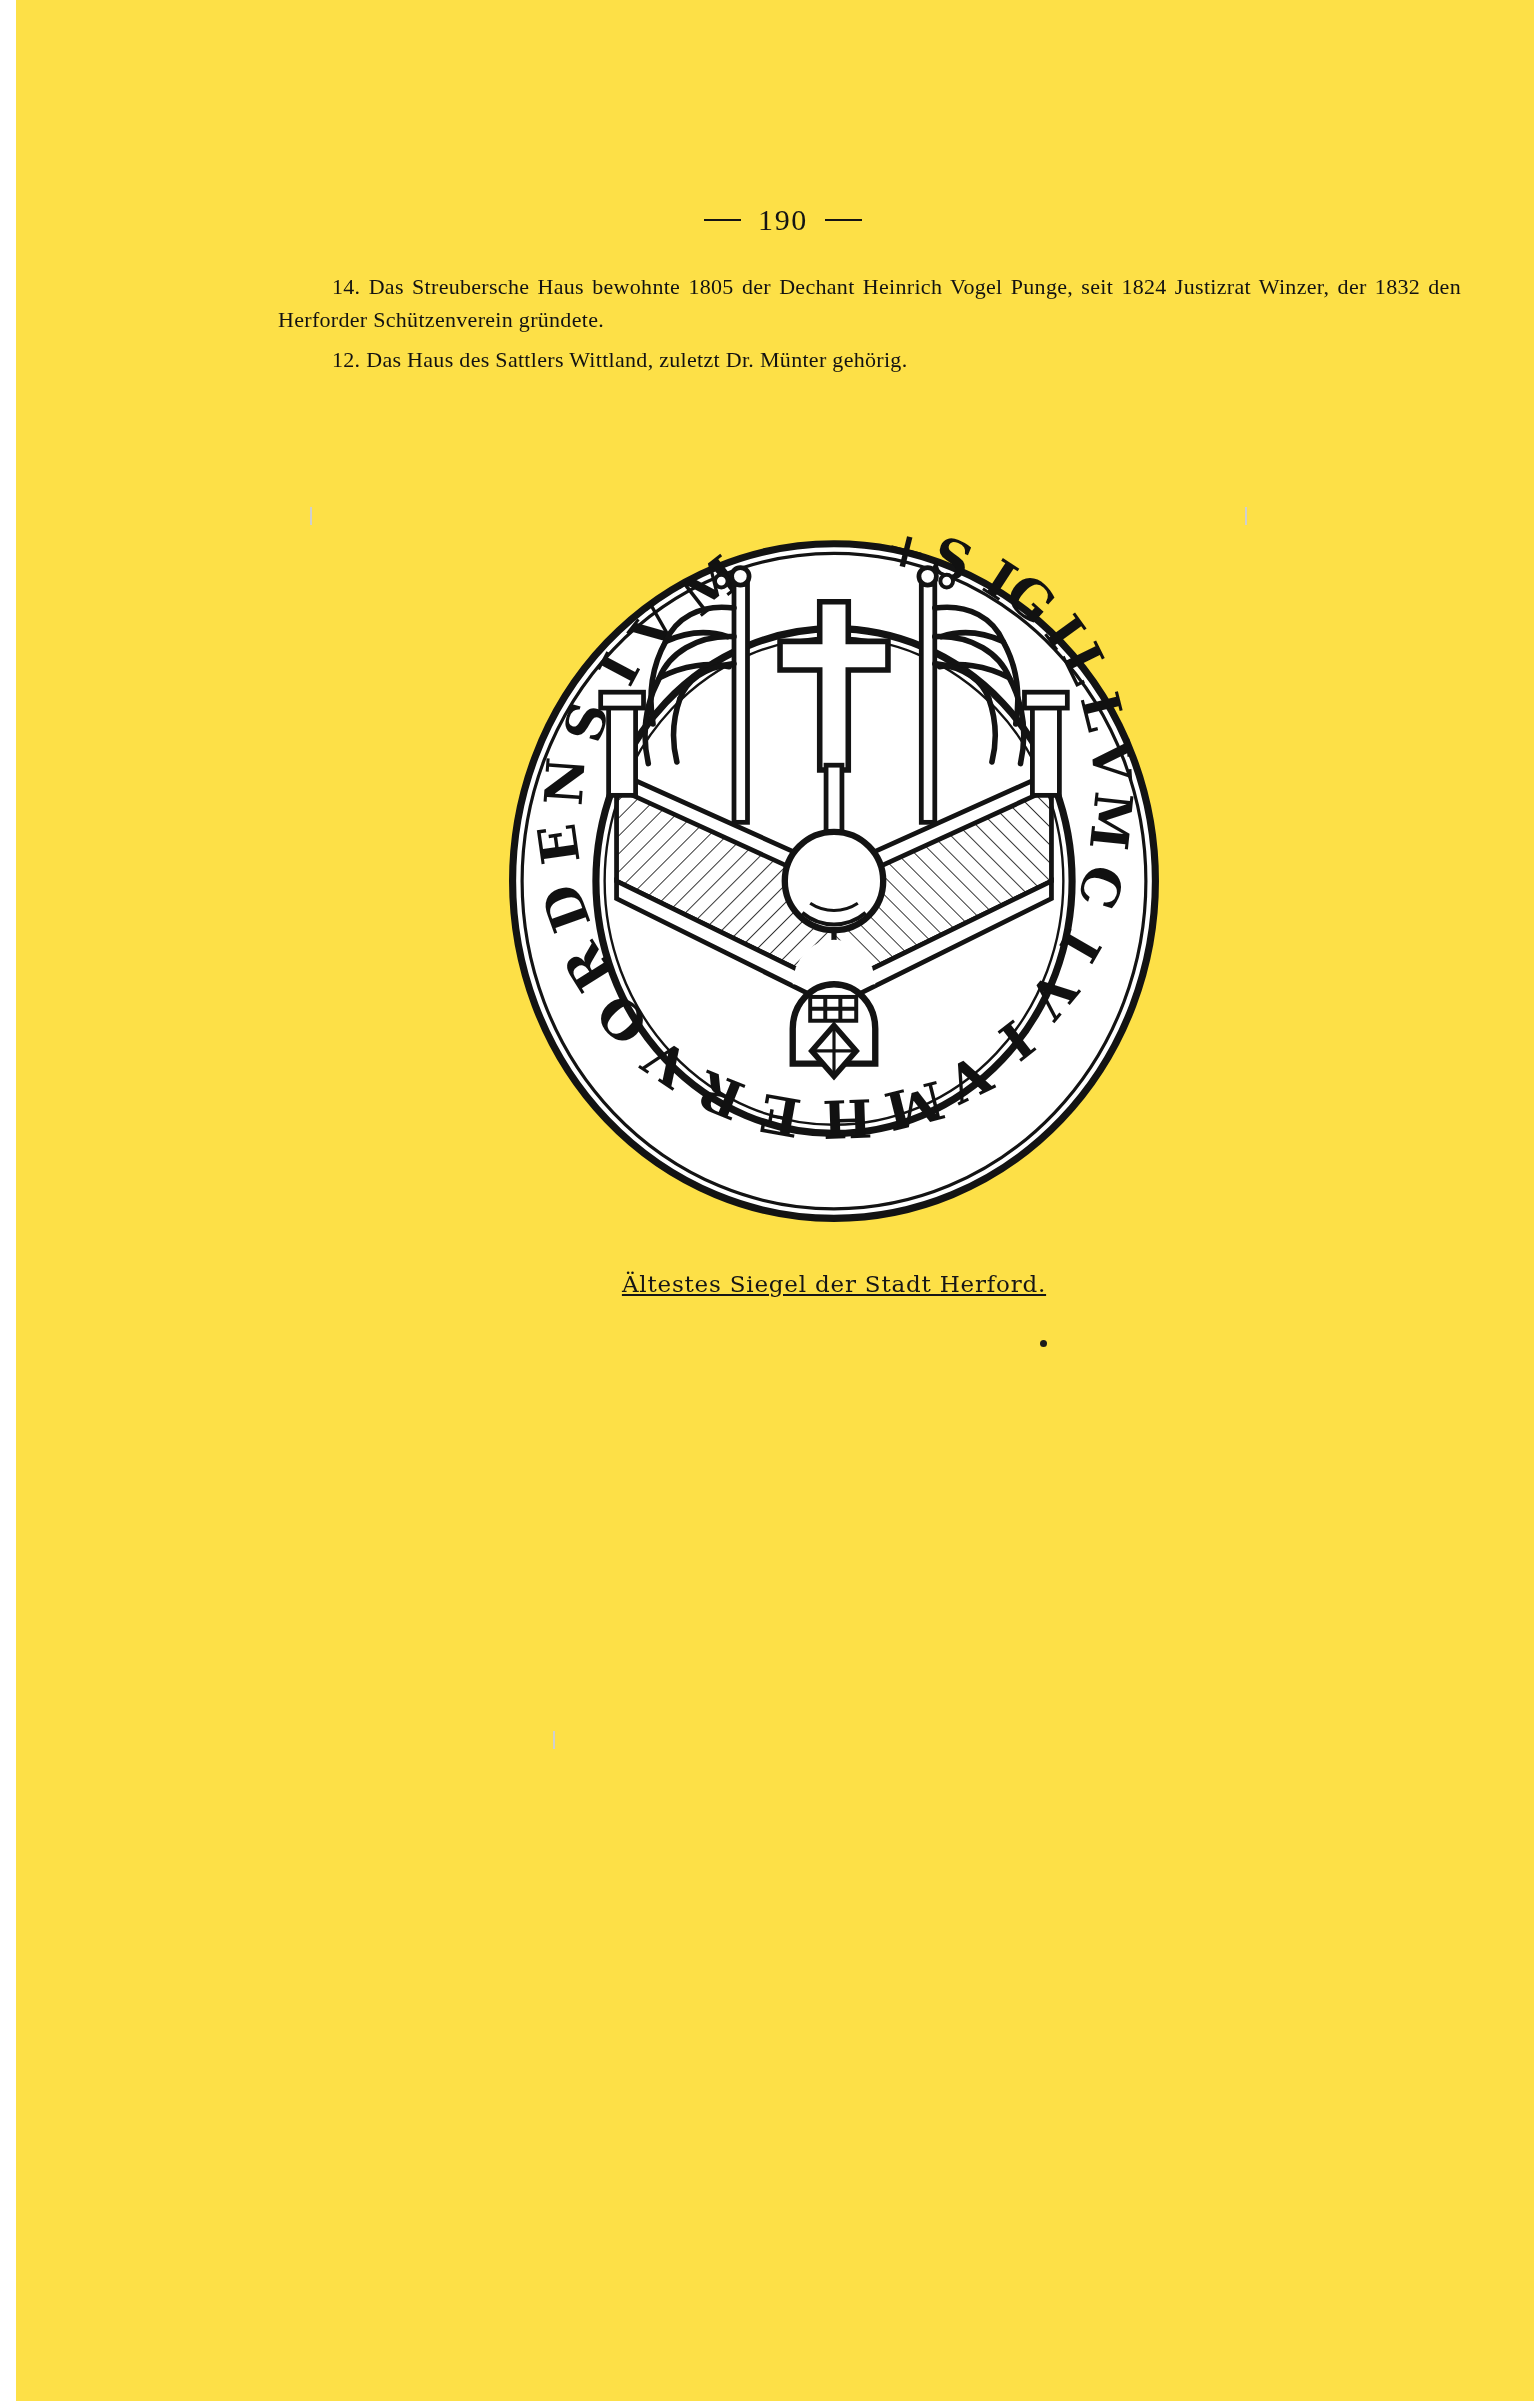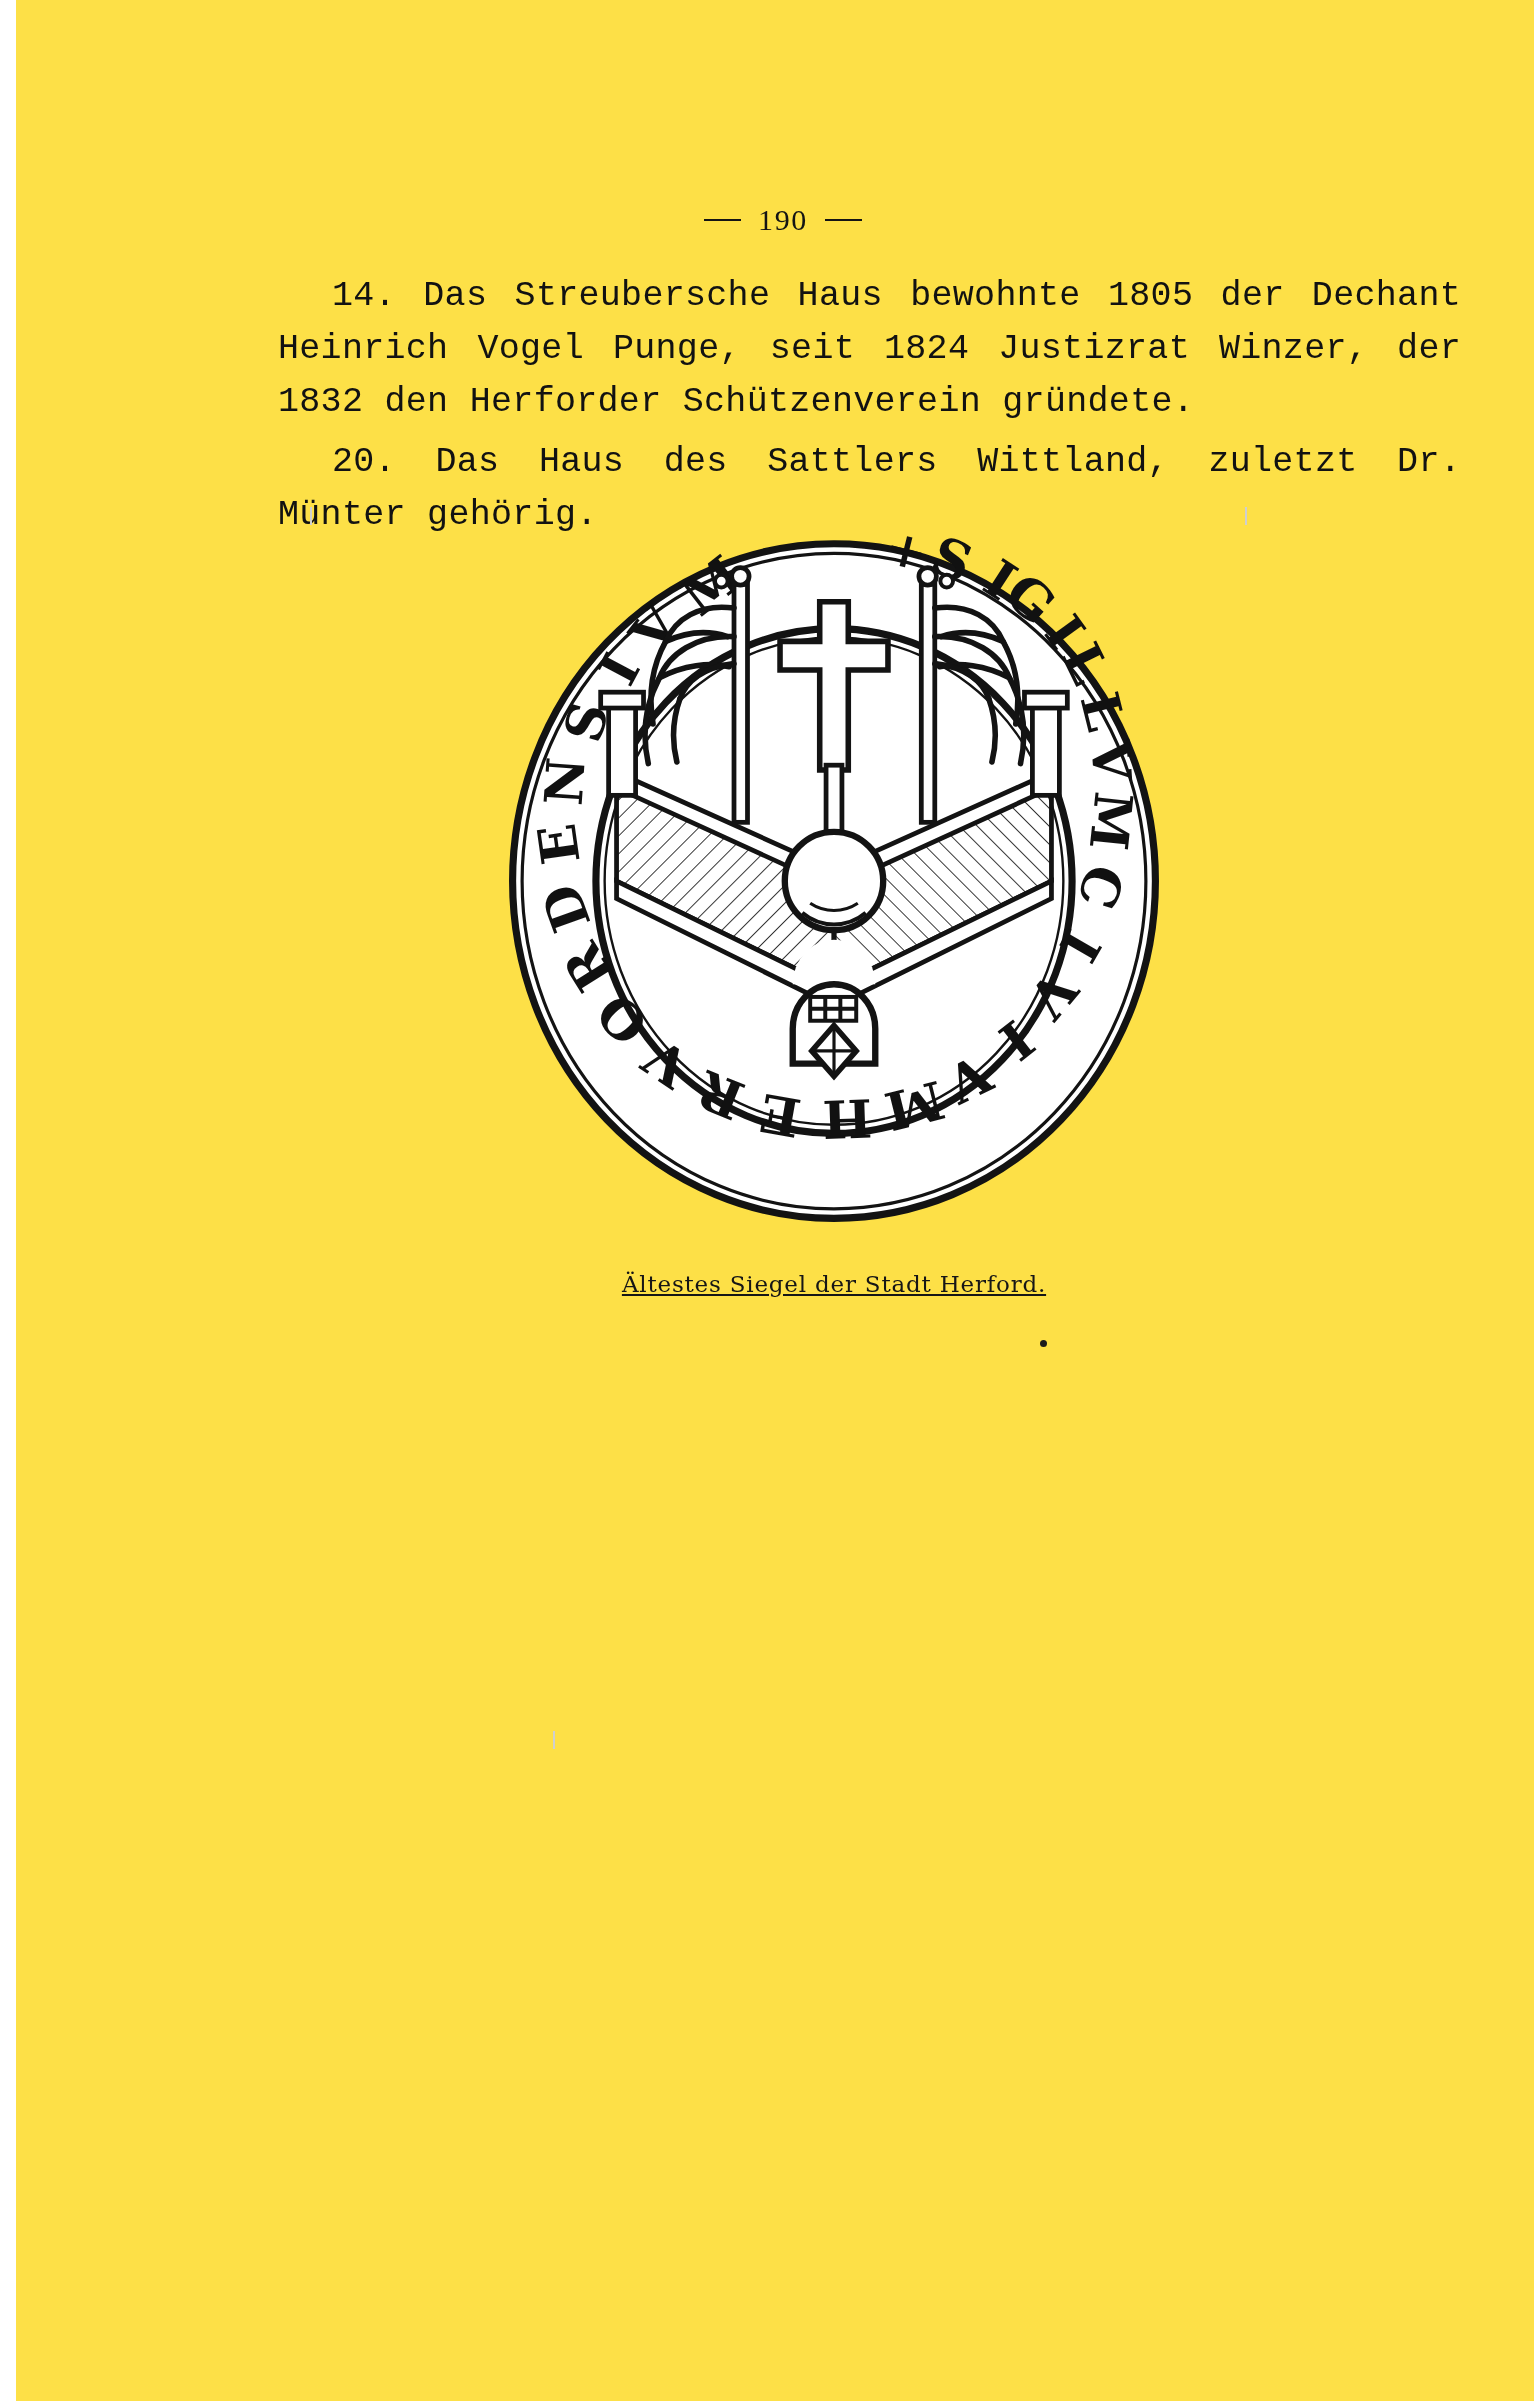--- a/index.html
+++ b/index.html
@@ -50,22 +50,22 @@
   }
 
   
   .body-text {
     position: absolute;
     left: 262px;
     top: 270px;
     width: 1183px;
   }
   .para {
-    font-family: Liberation Mono, monospace;
-    font-size: 35px;
+    font-family: Liberation Serif, serif;
+    font-size: 22px;
     line-height: 1.52;
     text-align: justify;
     text-indent: 54px;
     margin: 0 0 6.4px 0;
     letter-spacing: 0.3px;
     color: #121212;
   }
 
   
   .plate {
@@ -128,21 +128,21 @@
 <body>
 
 <div class="page">
 
   <div class="folio">
     <span class="dash"></span><span class="num">190</span><span class="dash"></span>
   </div>
 
   <div class="body-text">
     <p class="para">14. Das Streubersche Haus bewohnte 1805 der Dechant Heinrich Vogel Punge, seit 1824 Justizrat Winzer, der 1832 den Herforder Schützenverein gründete.</p>
-    <p class="para">20. Das Haus des Sattlers Wittland, zuletzt Dr. Münter gehörig.</p>
+    <p class="para">12. Das Haus des Sattlers Wittland, zuletzt Dr. Münter gehörig.</p>
   </div>
 
   <div class="reg left"></div>
   <div class="reg right"></div>
   <div class="reg bot"></div>
 
   <div class="plate">
     <svg width="746" height="762" viewBox="0 0 940 960" xmlns="http://www.w3.org/2000/svg">
       <defs>
         <pattern id="hatch" width="16" height="16" patternUnits="userSpaceOnUse" patternTransform="rotate(45)">

